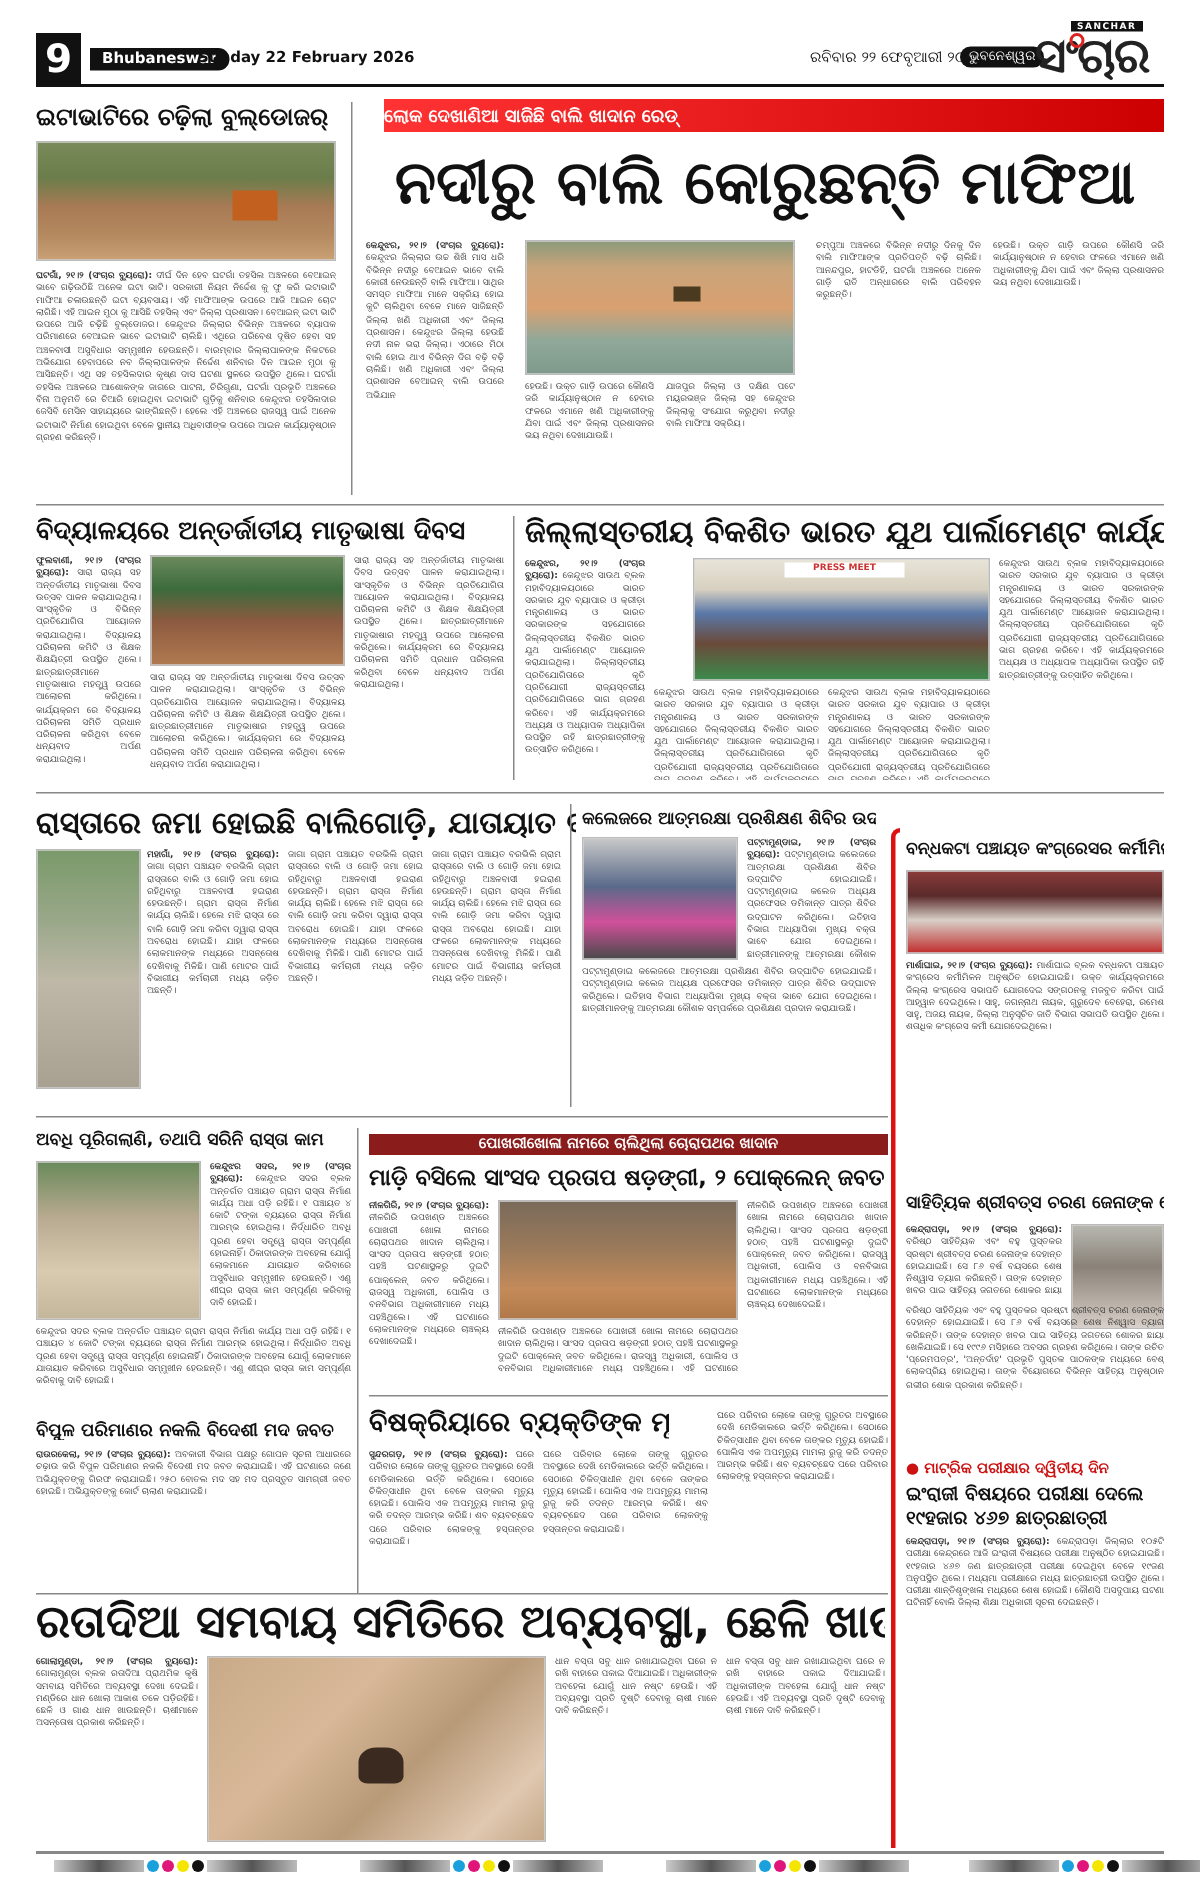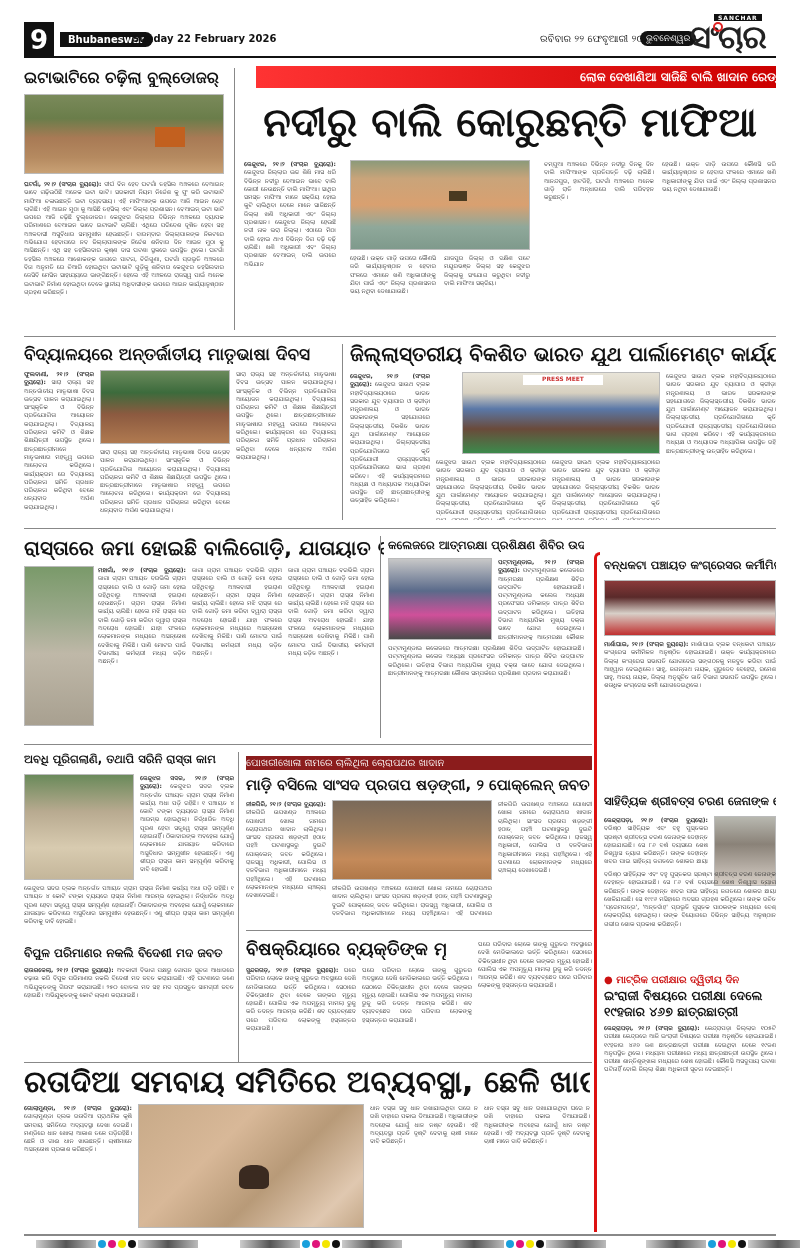--- a/index.html
+++ b/index.html
@@ -12,22 +12,22 @@
 .odate{left:540px;top:33px;font-size:10px}
 .oloc{left:640px;top:31px;background:#111;color:#fff;font-size:9px;border-radius:8px;padding:2px 6px}
 .logo{left:690px;top:18px;font-size:32px;font-weight:bold;color:#222;letter-spacing:-1px}
 .logo .sm{position:absolute;top:-4px;left:24px;font-size:6px;background:#111;color:#fff;padding:0 4px;letter-spacing:1px}
 .logodot{left:713px;top:22px;width:10px;height:10px;border:2px solid #d22;border-radius:50%}
 .hl{font-weight:bold;color:#111;white-space:nowrap;overflow:hidden}
 .txt{font-size:6px;line-height:8.3px;color:#333;text-align:justify;overflow:hidden}
 .img{border:1px solid #bbb;overflow:hidden}
 .hr{background:#888;height:2px}
 .vr{background:#888;width:1px}
-.redband{background:linear-gradient(90deg,#f33,#c00);color:#fff;text-align:right;font-weight:bold}
-.maroon{background:#8b1c1c;color:#fff;text-align:left;font-weight:normal}
+.redband{background:linear-gradient(90deg,#f33,#c00);color:#fff;text-align:left;font-weight:bold}
+.maroon{background:#8b1c1c;color:#fff;text-align:center;font-weight:bold}
 .regmark{display:flex;align-items:center;gap:2px}
 .regmark .g{width:60px;height:8px;background:linear-gradient(90deg,#ccc,#555,#bbb)}
 .regmark .d{width:8px;height:8px;border-radius:50%}
 </style>
 </head>
 <body>
 
 <div class="abs hdr"></div>
 <div class="abs pgnum">9</div>
 <div class="abs city">Bhubaneswar</div>

